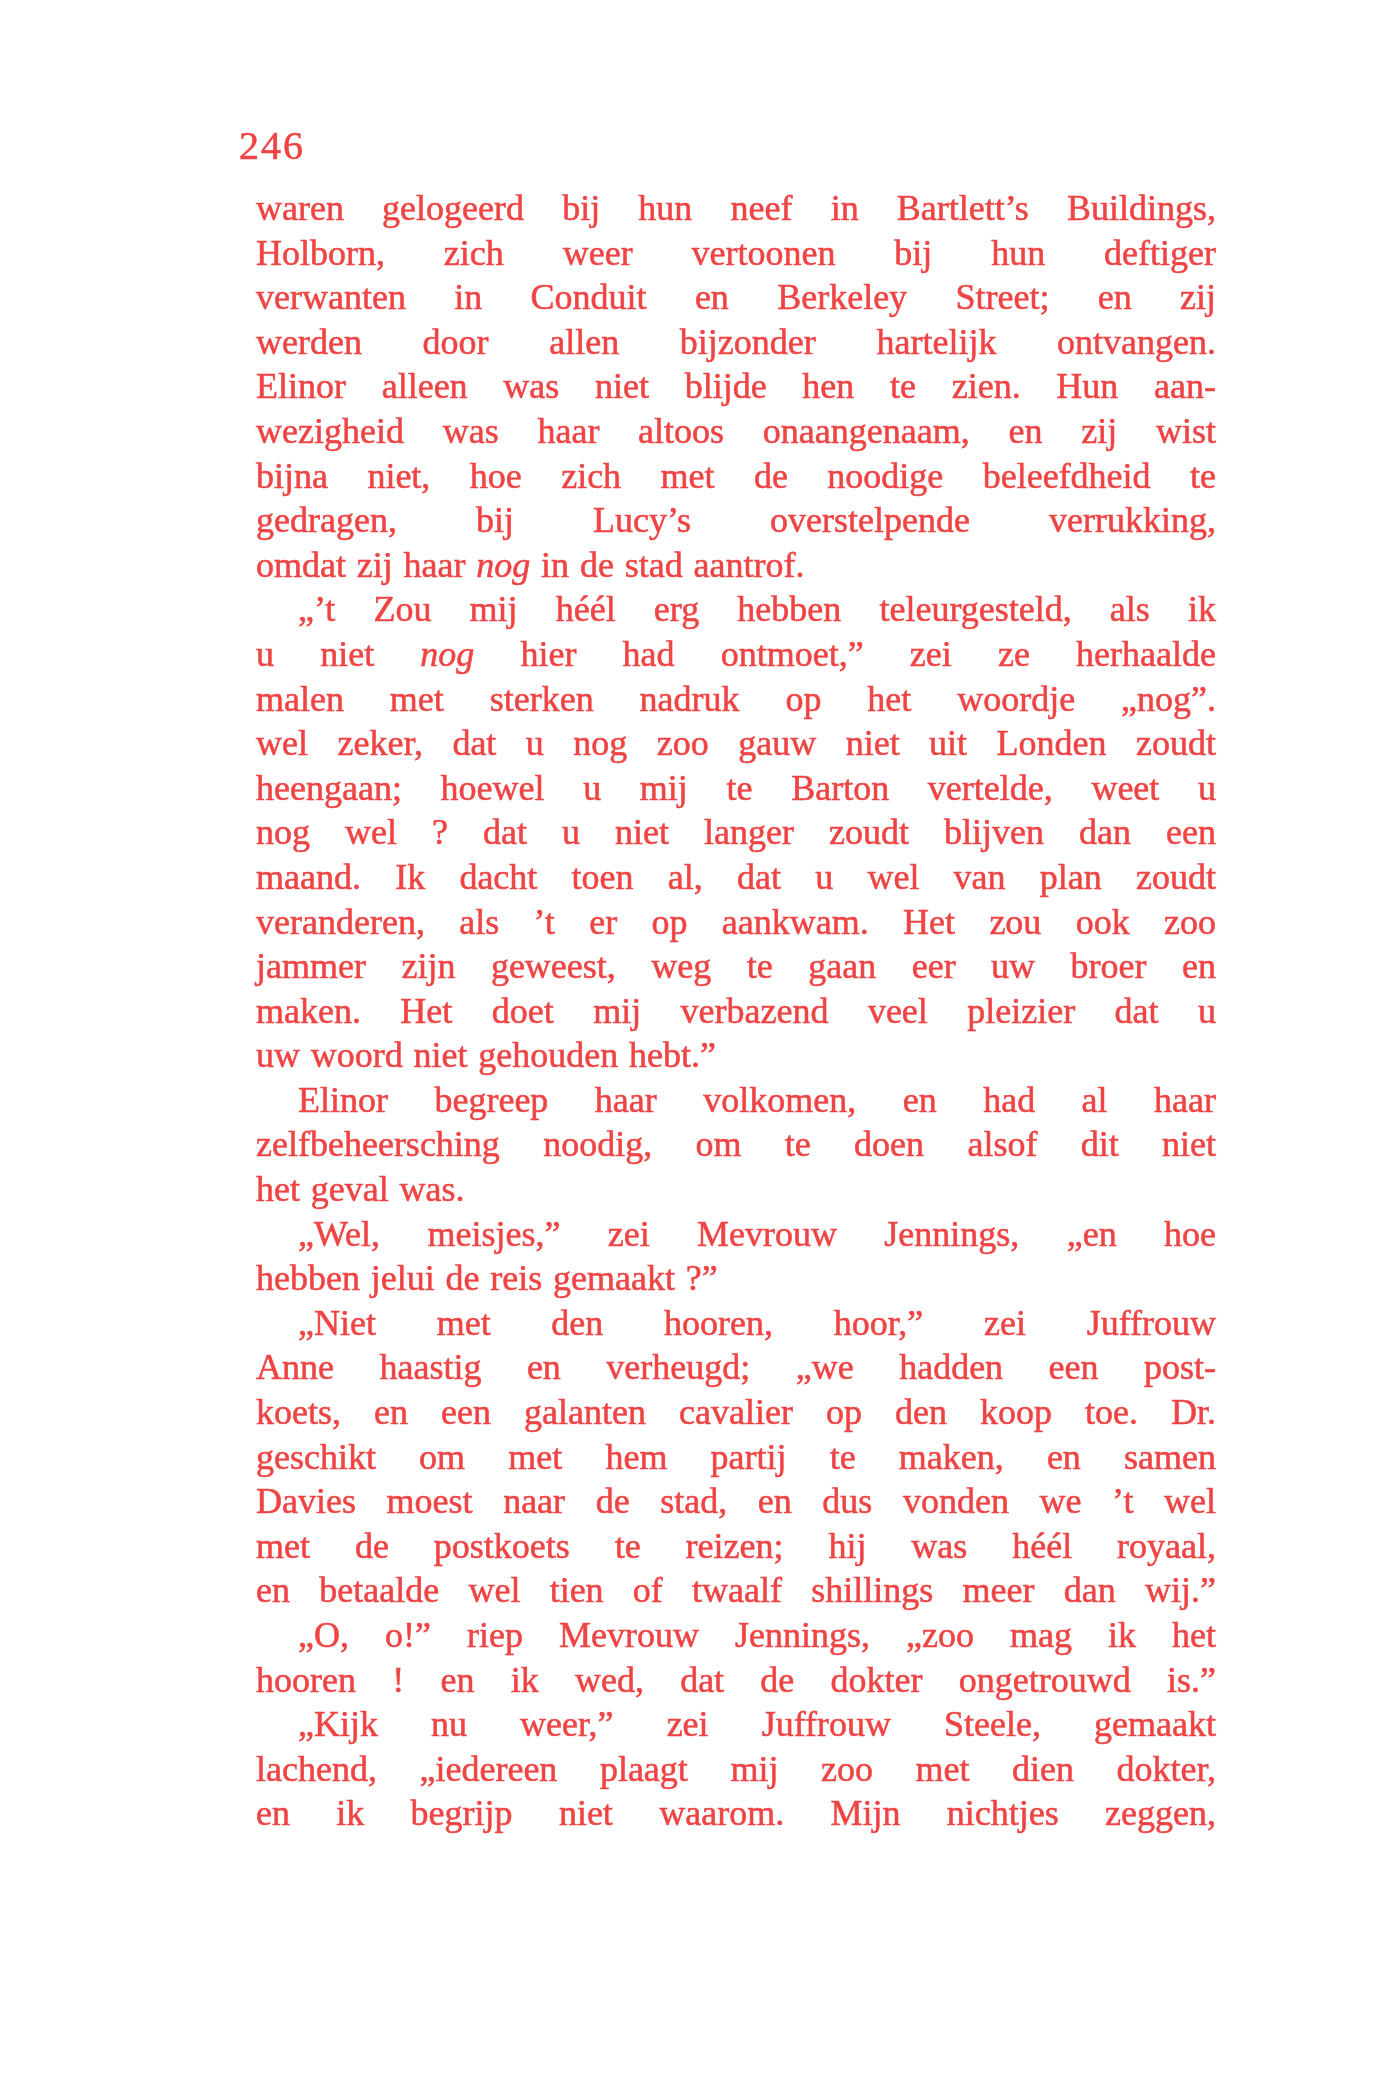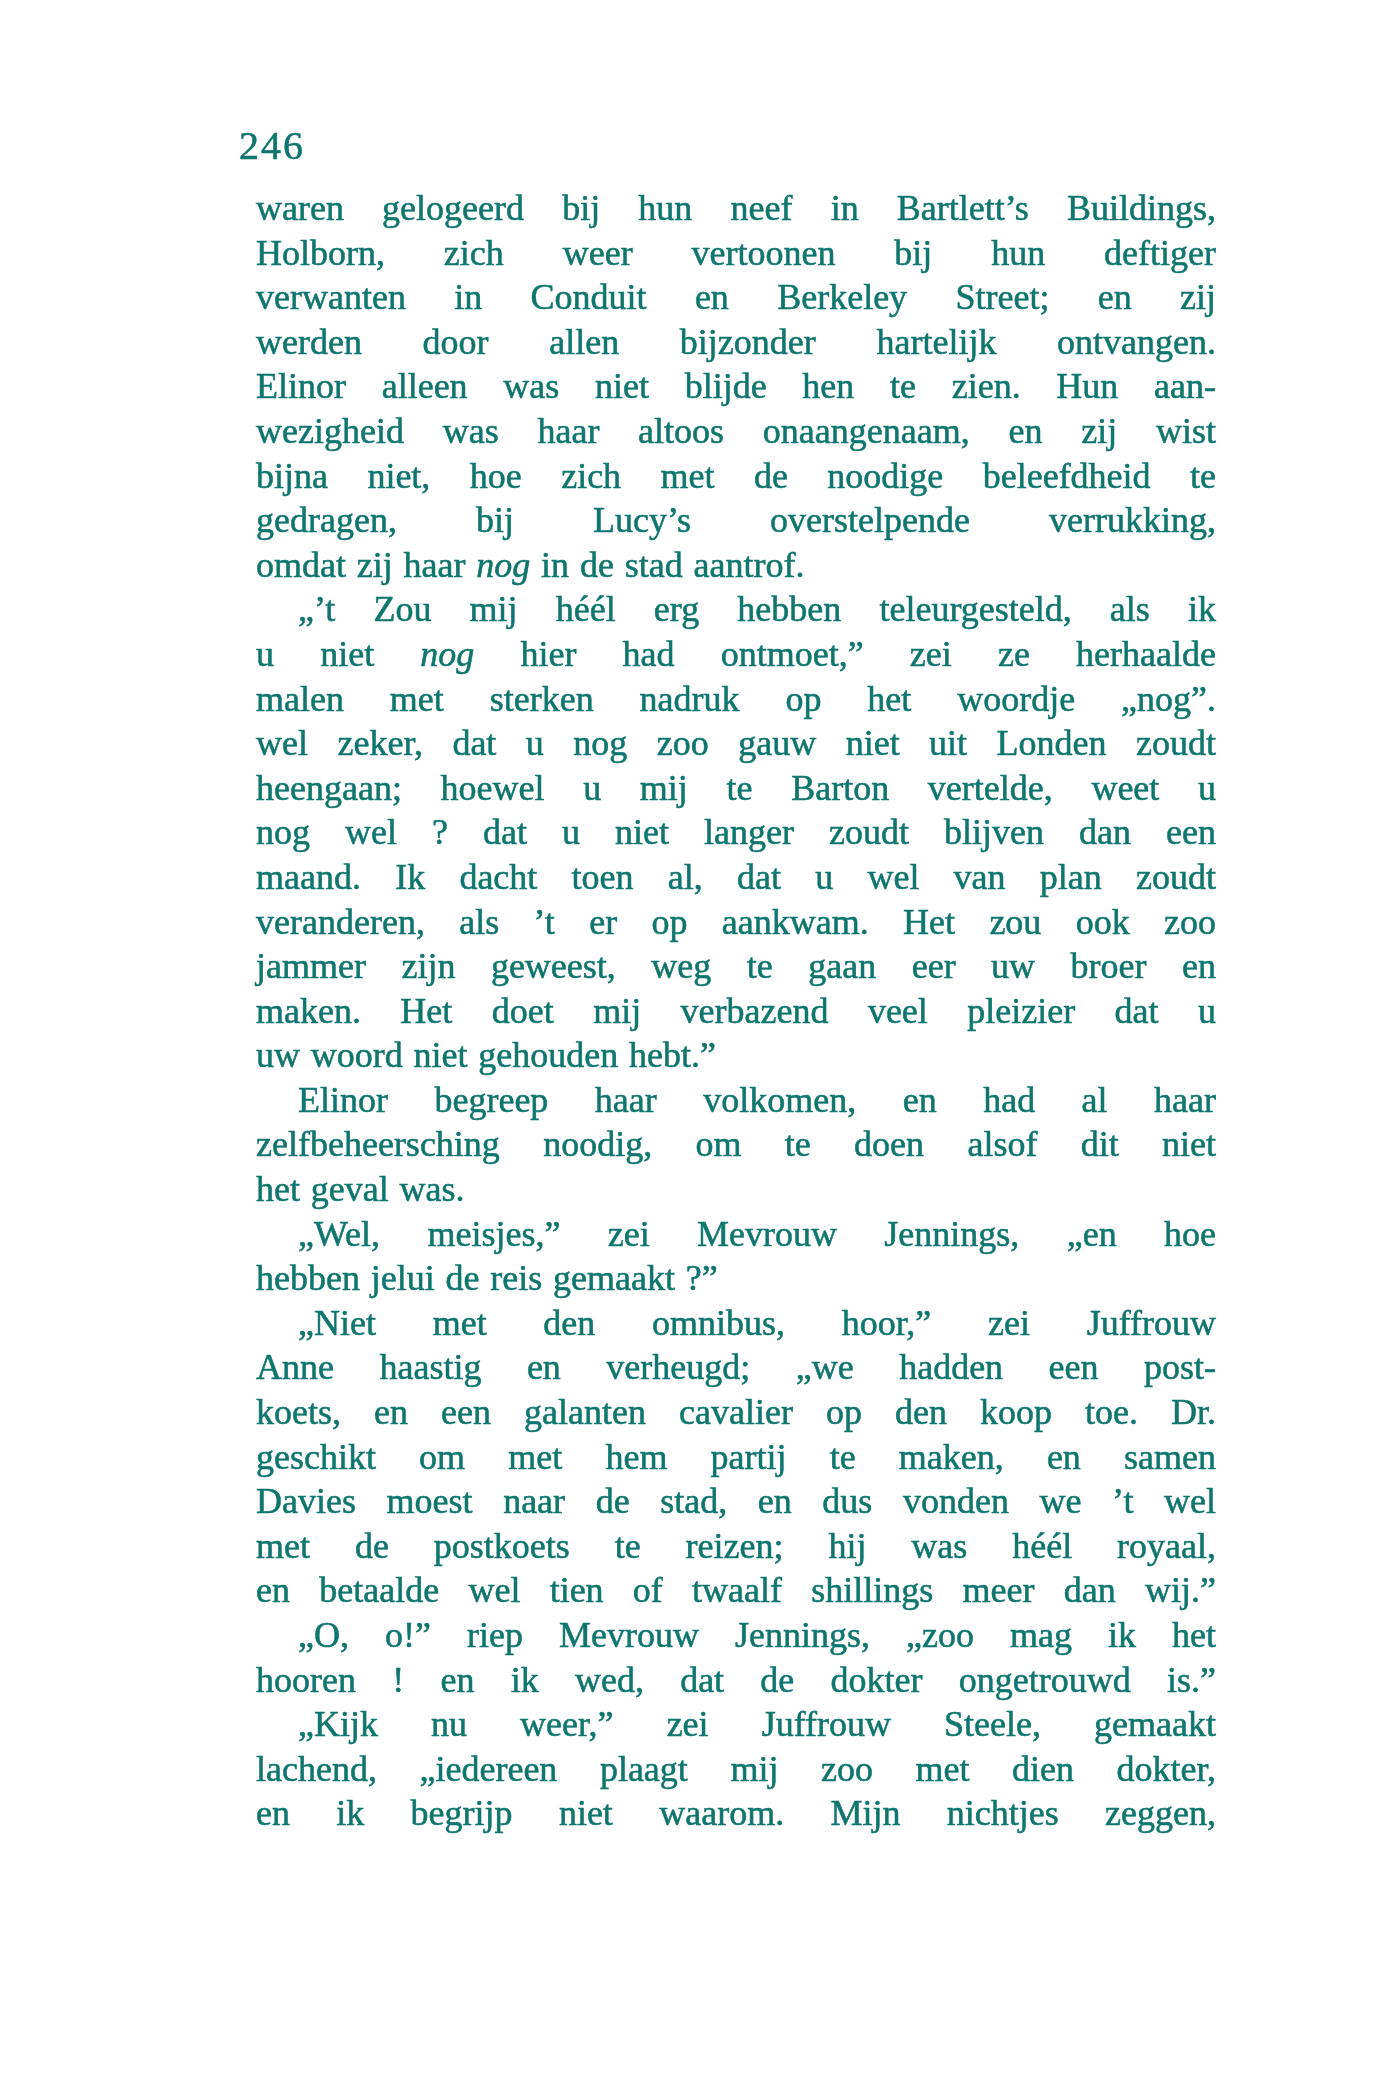--- a/index.html
+++ b/index.html
@@ -45,21 +45,21 @@
   }
   .line.indent {
     text-indent: 42px;
   }
   .line em {
   }
 </style>
 </head>
 <body>
 
-<div class="page" style="background: rgb(255, 255, 255); color: #0f766e;">
+<div class="page" style="background: rgb(255, 255, 255); color: #ef4444;">
   <div class="page-number">246</div>
   <div class="text-block">
       <div class="line"><span>waren gelogeerd bij hun neef in Bartlett’s Buildings,</span></div>
       <div class="line"><span>Holborn, zich weer vertoonen bij hun deftiger</span></div>
       <div class="line"><span>verwanten in Conduit en Berkeley Street; en zij</span></div>
       <div class="line"><span>werden door allen bijzonder hartelijk ontvangen.</span></div>
       <div class="line"><span>Elinor alleen was niet blijde hen te zien. Hun aan-</span></div>
       <div class="line"><span>wezigheid was haar altoos onaangenaam, en zij wist</span></div>
       <div class="line"><span>bijna niet, hoe zich met de noodige beleefdheid te</span></div>
       <div class="line"><span>gedragen, bij Lucy’s overstelpende verrukking,</span></div>
@@ -73,21 +73,21 @@
       <div class="line"><span>maand. Ik dacht toen al, dat u wel van plan zoudt</span></div>
       <div class="line"><span>veranderen, als ’t er op aankwam. Het zou ook zoo</span></div>
       <div class="line"><span>jammer zijn geweest, weg te gaan eer uw broer en</span></div>
       <div class="line"><span>maken. Het doet mij verbazend veel pleizier dat u</span></div>
       <div class="line para-end"><span>uw woord niet gehouden hebt.”</span></div>
       <div class="line indent"><span>Elinor begreep haar volkomen, en had al haar</span></div>
       <div class="line"><span>zelfbeheersching noodig, om te doen alsof dit niet</span></div>
       <div class="line para-end"><span>het geval was.</span></div>
       <div class="line indent"><span>„Wel, meisjes,” zei Mevrouw Jennings, „en hoe</span></div>
       <div class="line para-end"><span>hebben jelui de reis gemaakt ?”</span></div>
-      <div class="line indent"><span>„Niet met den omnibus, hoor,” zei Juffrouw</span></div>
+      <div class="line indent"><span>„Niet met den hooren, hoor,” zei Juffrouw</span></div>
       <div class="line"><span>Anne haastig en verheugd; „we hadden een post-</span></div>
       <div class="line"><span>koets, en een galanten cavalier op den koop toe. Dr.</span></div>
       <div class="line"><span>geschikt om met hem partij te maken, en samen</span></div>
       <div class="line"><span>Davies moest naar de stad, en dus vonden we ’t wel</span></div>
       <div class="line"><span>met de postkoets te reizen; hij was héél royaal,</span></div>
       <div class="line"><span>en betaalde wel tien of twaalf shillings meer dan wij.”</span></div>
       <div class="line indent"><span>„O, o!” riep Mevrouw Jennings, „zoo mag ik het</span></div>
       <div class="line"><span>hooren ! en ik wed, dat de dokter ongetrouwd is.”</span></div>
       <div class="line indent"><span>„Kijk nu weer,” zei Juffrouw Steele, gemaakt</span></div>
       <div class="line"><span>lachend, „iedereen plaagt mij zoo met dien dokter,</span></div>

